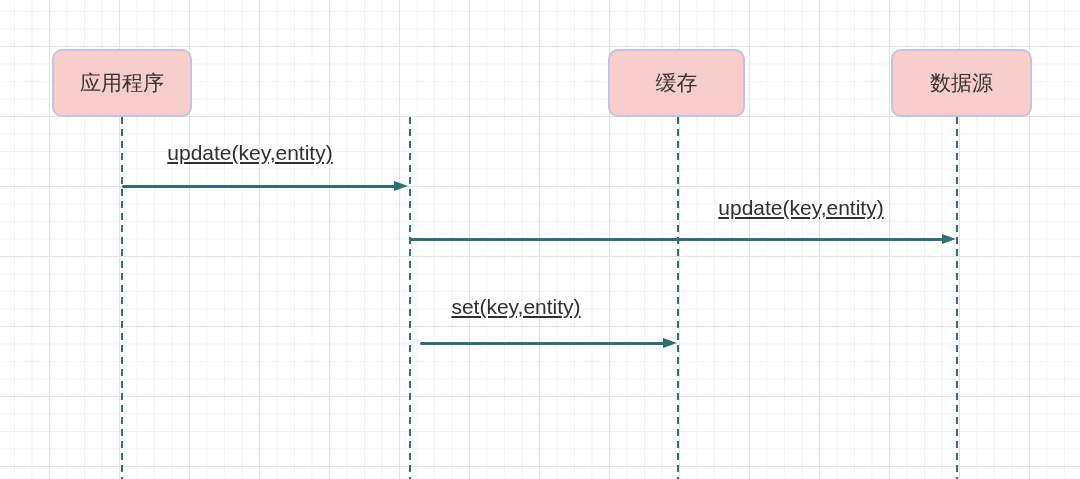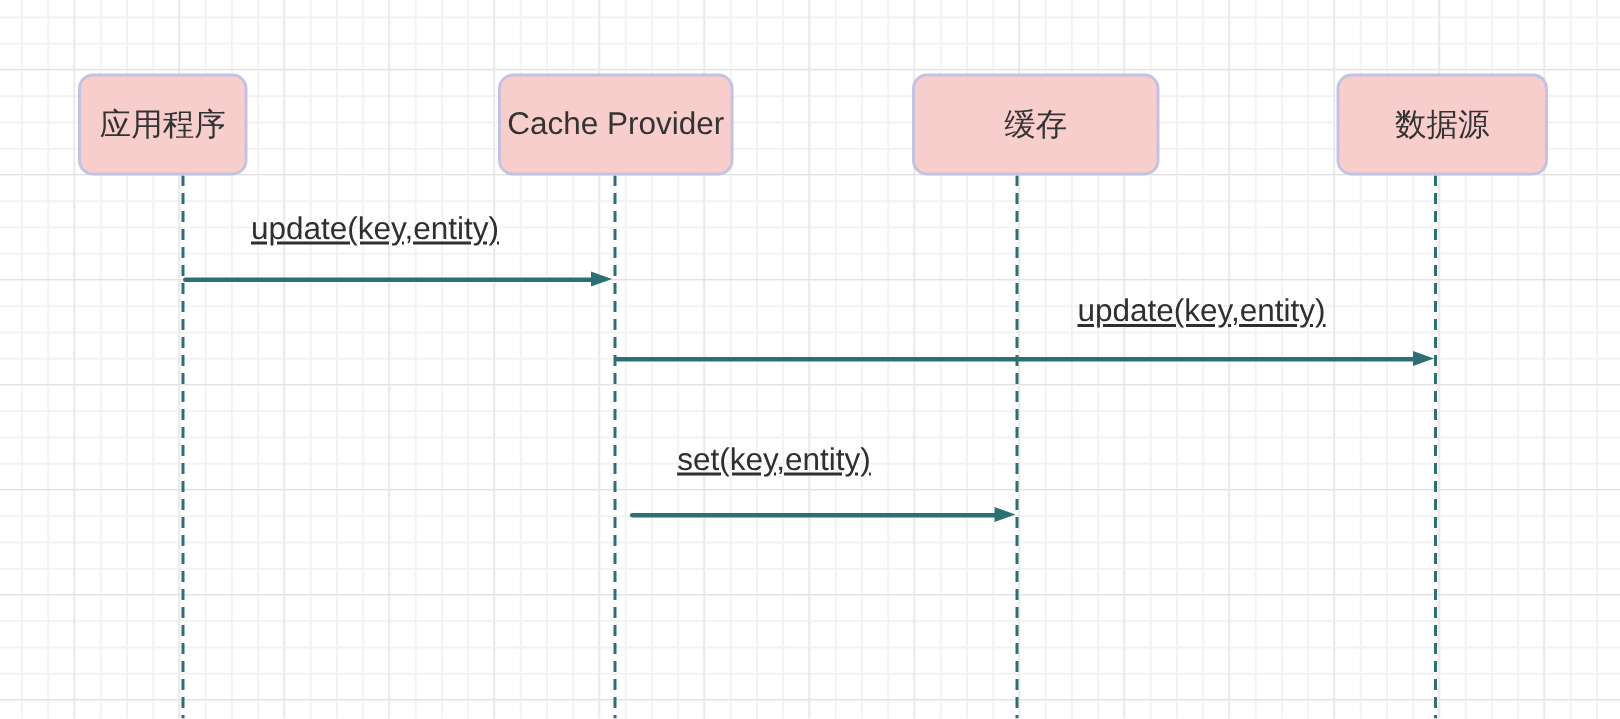--- a/index.html
+++ b/index.html
@@ -75,27 +75,24 @@
 </head>
 <body>
 
 <div class="canvas">
 
   <div class="lifeline" style="left:121px"></div>
   <div class="lifeline" style="left:409px"></div>
   <div class="lifeline" style="left:677px"></div>
   <div class="lifeline" style="left:956px"></div>
 
-  <div class="actor" style="left:52px; width:113px">
+  <div class="actor" style="left:52px; width:140px">
     <span class="actor-label">应用程序</span>
   </div>
-  <div class="actor" style="left:332px; width:157px">
-    <span class="actor-label">Cache Provider</span>
-  </div>
-  <div class="actor" style="left:608px; width:165px">
+  <div class="actor" style="left:608px; width:137px">
     <span class="actor-label">缓存</span>
   </div>
   <div class="actor" style="left:891px; width:141px">
     <span class="actor-label">数据源</span>
   </div>
 
   <div class="msg-label" style="left:250px; top:141px">update(key,entity)</div>
   <div class="msg-line" style="left:122px; top:185px; width:274px"></div>
   <div class="arrow-head" style="left:394px; top:181px"></div>
 

